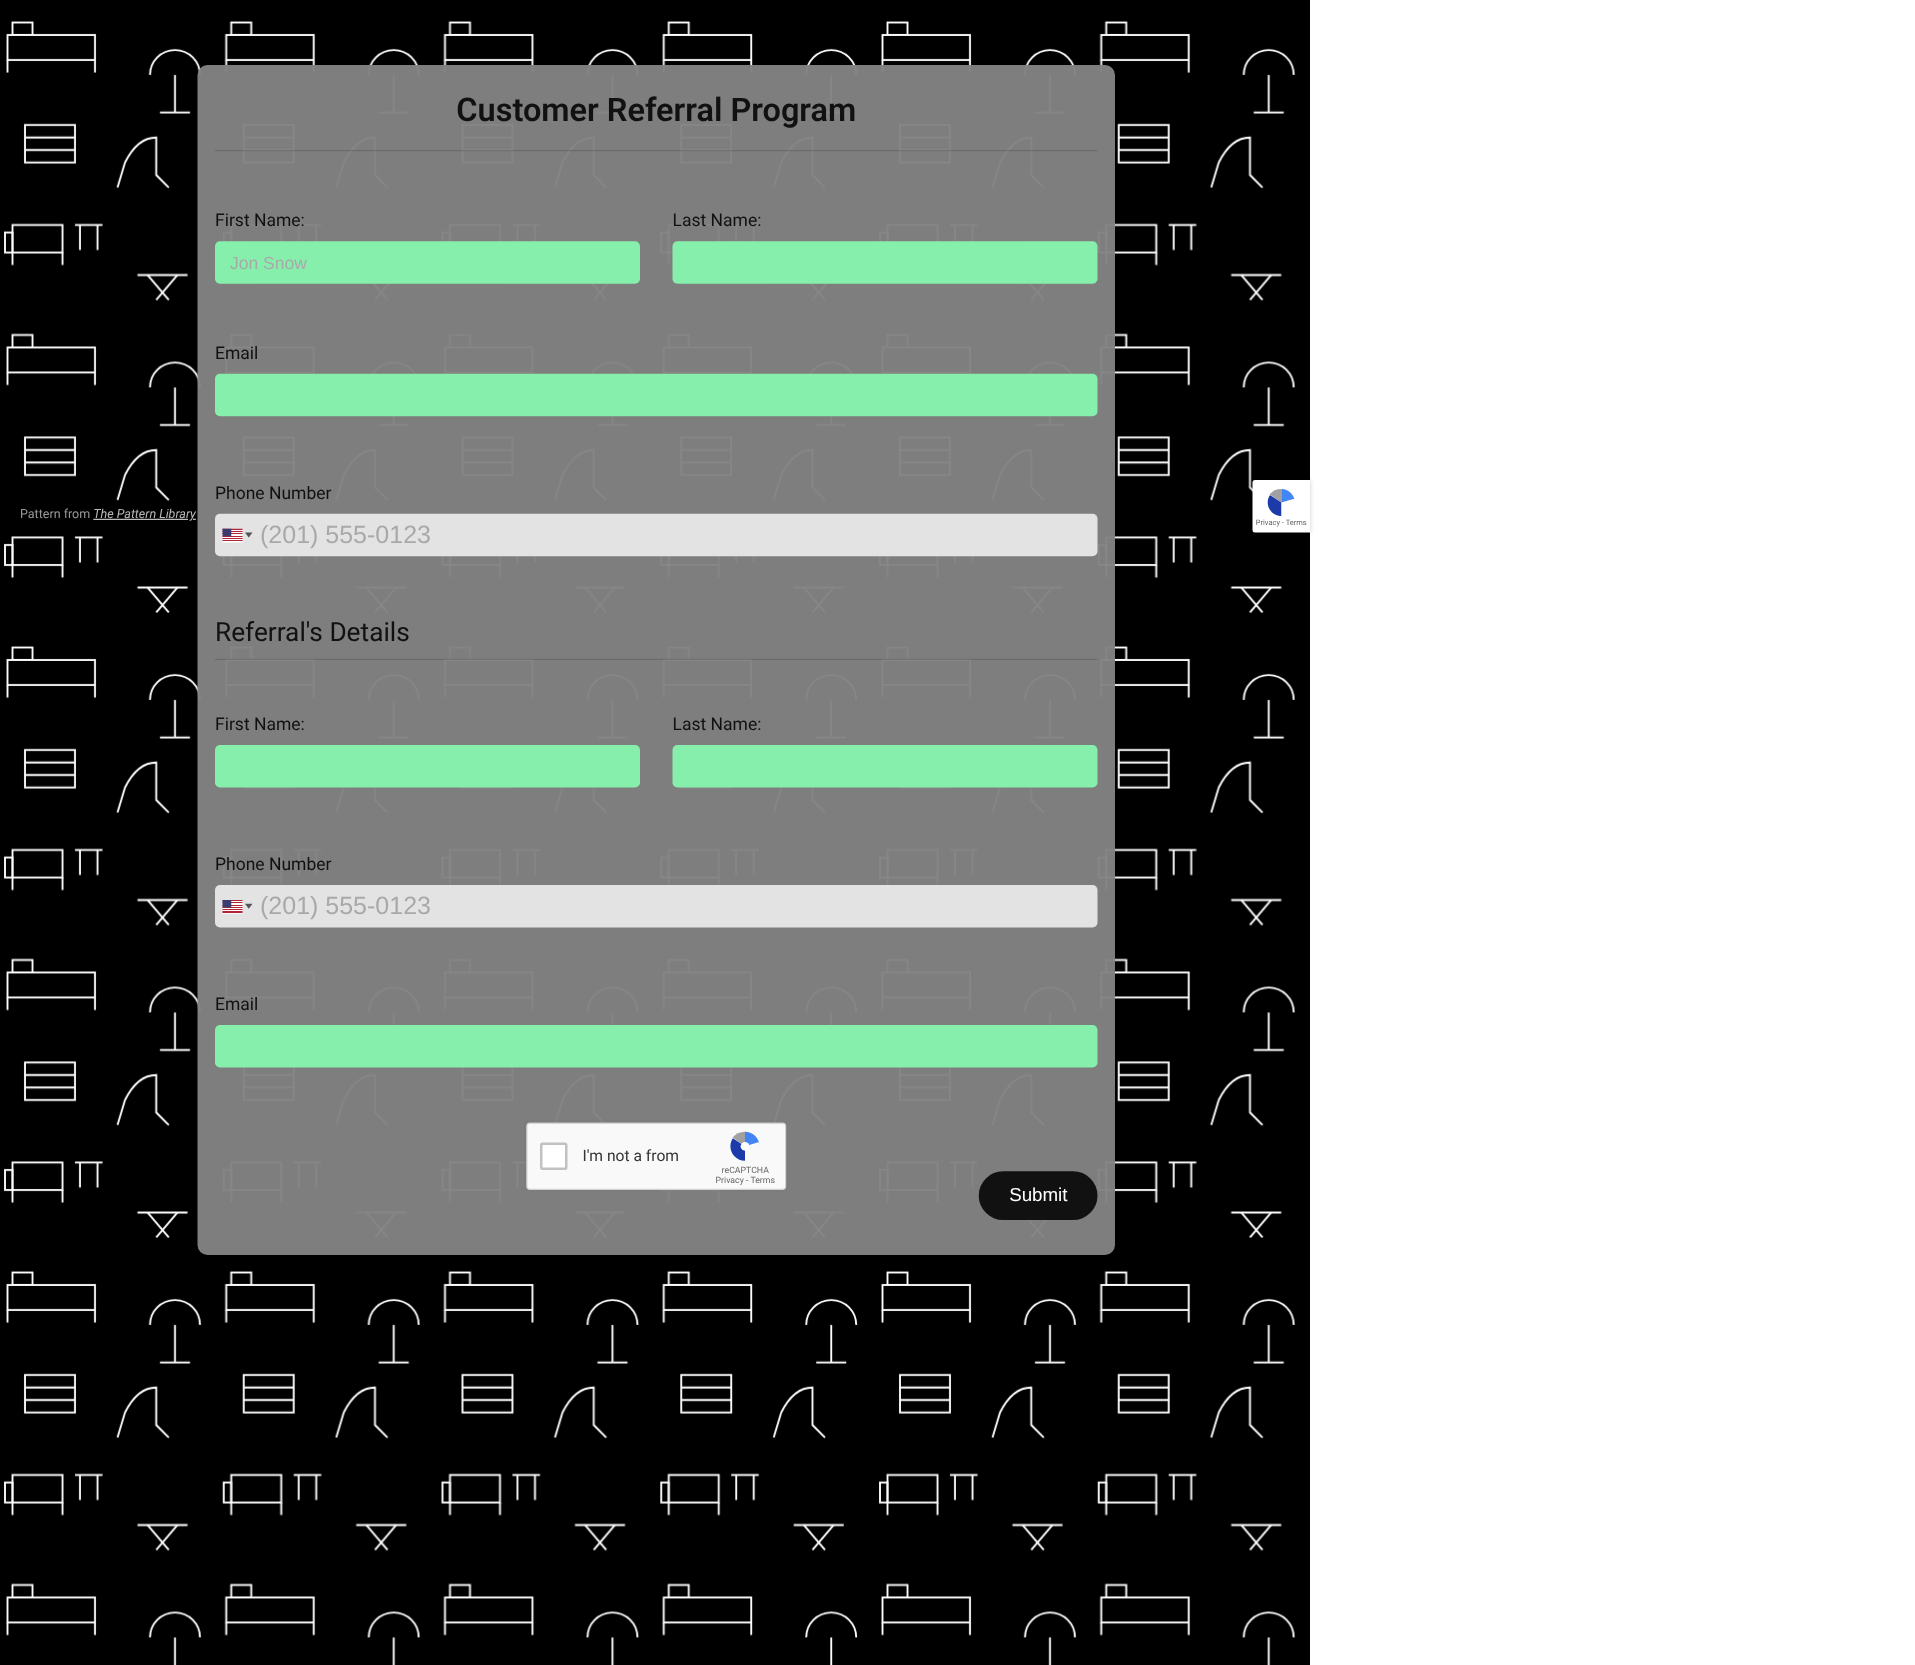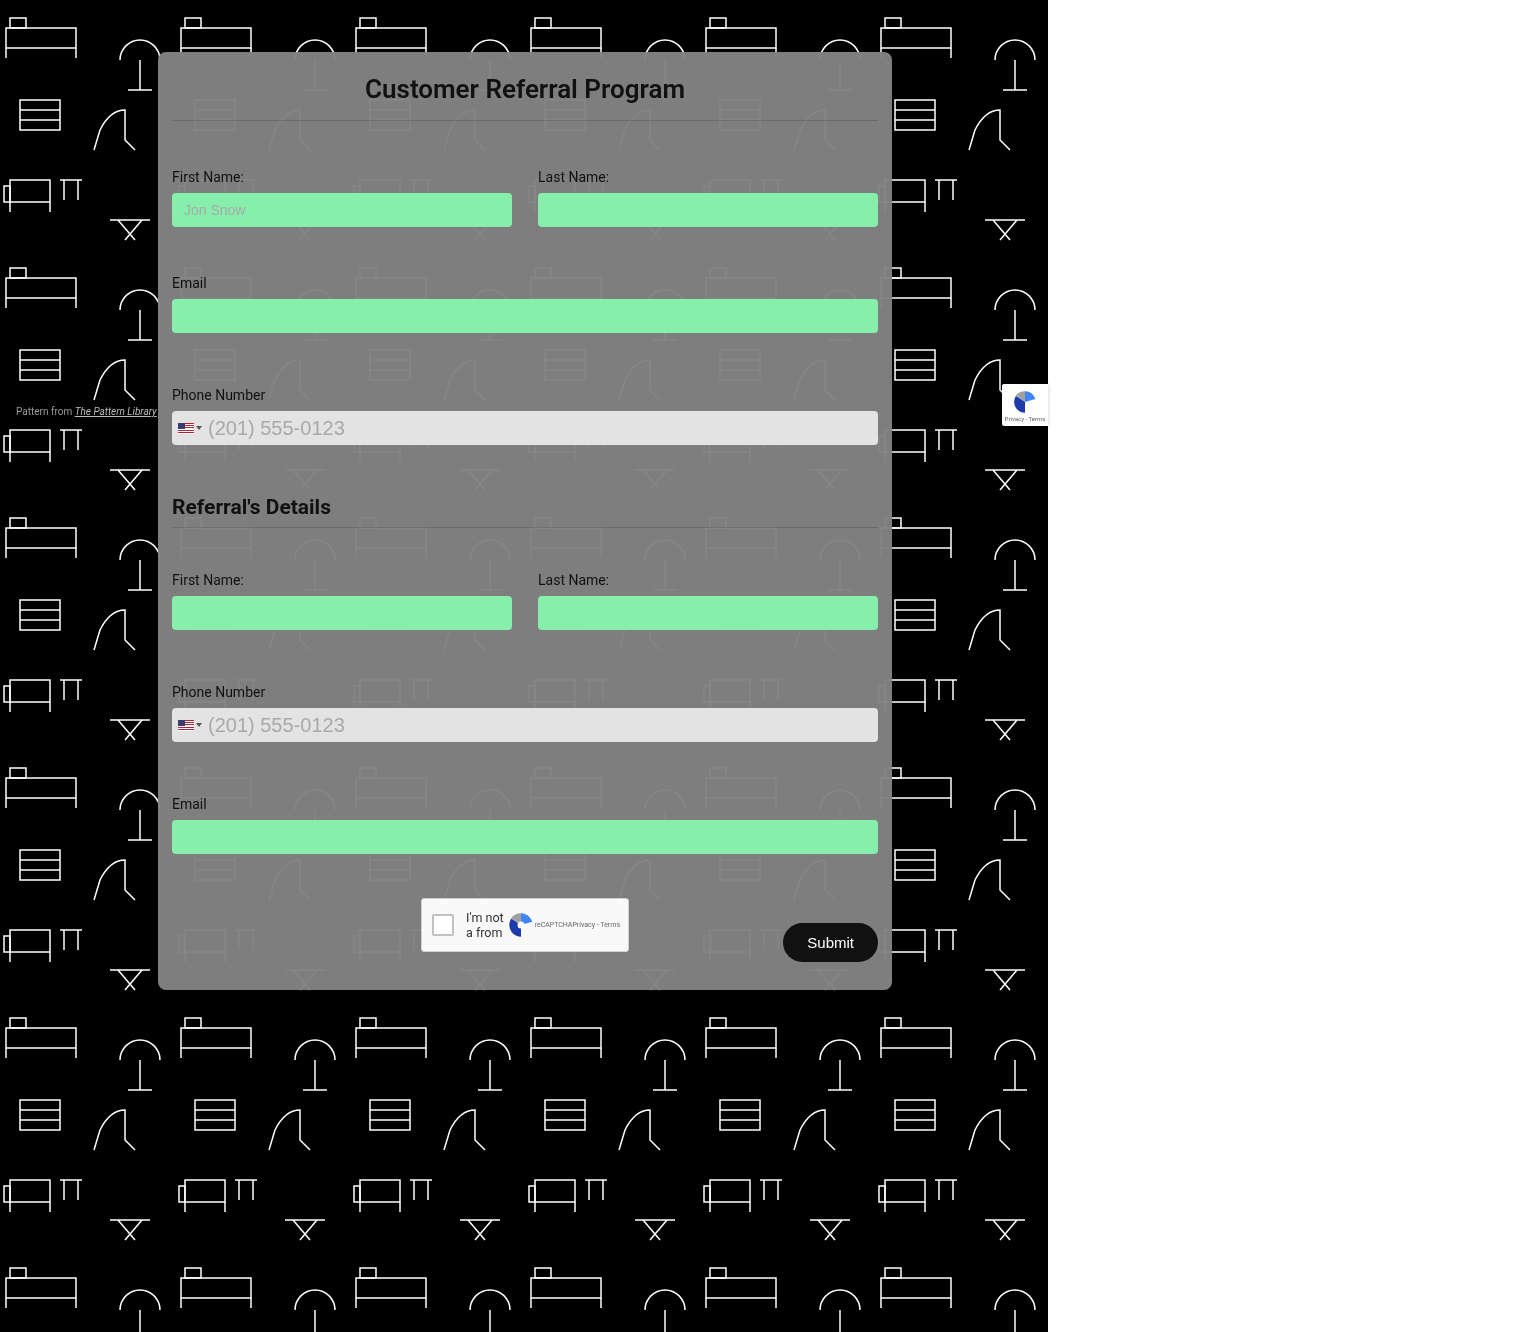--- a/index.html
+++ b/index.html
@@ -29,21 +29,21 @@
       height: 1332px;
     }
 
     .form-card {
       position: absolute;
       top: 52px;
       left: 158px;
       width: 734px;
       background: rgba(130,130,130,0.97);
       border-radius: 8px;
-      padding: 18px 14px 38px 14px;
+      padding: 18px 14px 52px 14px;
       color: #141414;
     }
 
     .form-title {
       font-size: 26px;
       font-weight: 600;
       text-align: center;
       color: #111;
       padding: 4px 0 16px 0;
       border-bottom: 1px solid rgba(0,0,0,0.15);
@@ -134,21 +134,21 @@
       background: transparent;
       height: 34px;
       font-size: 20px;
       padding-left: 6px;
       color: #333;
     }
     .phone-input::placeholder { color: #a9a9a9; }
 
     .subheading {
       font-size: 21px;
-      font-weight: 700;
+      font-weight: 400;
       margin-top: 50px;
       padding-bottom: 8px;
       border-bottom: 1px solid rgba(0,0,0,0.15);
       color: #111;
     }
 
     .captcha {
       width: 208px;
       height: 54px;
       background: #f9f9f9;
@@ -171,21 +171,21 @@
 
     .captcha-label {
       font-size: 12.5px;
       color: #333;
       margin-left: 12px;
       flex: 1;
     }
 
     .captcha-right {
       display: flex;
-      flex-direction: row;
+      flex-direction: column;
       align-items: center;
       font-size: 7px;
       color: #666;
     }
     .recaptcha-logo {
       width: 28px; height: 28px;
       margin-bottom: 1px;
     }
 
     .submit-btn {

